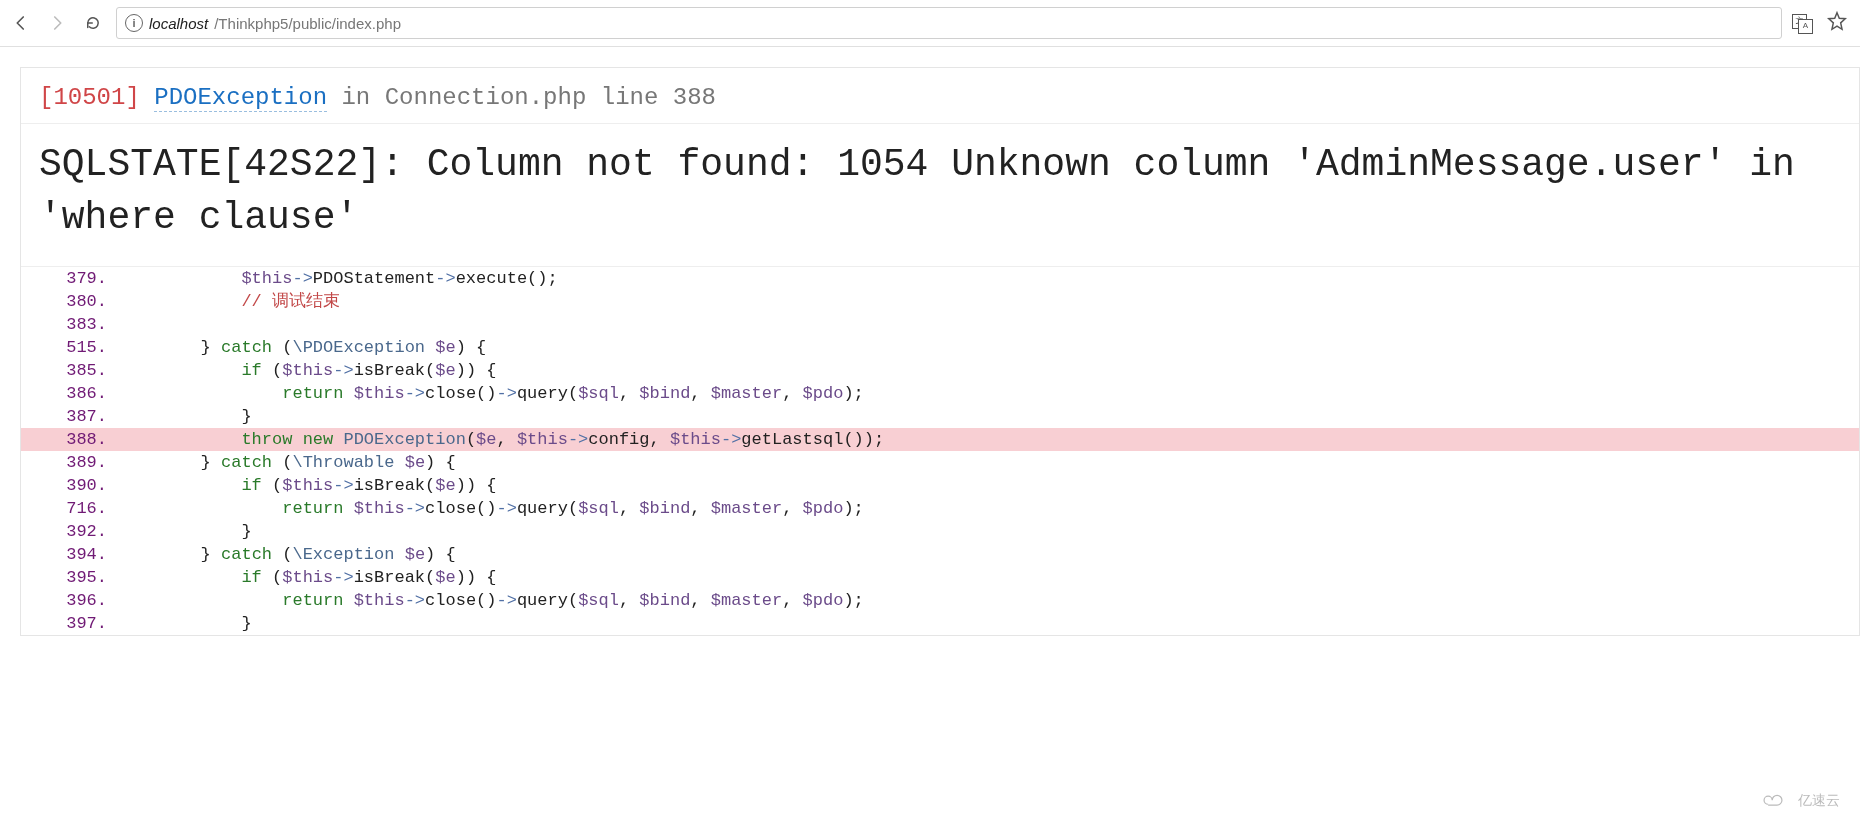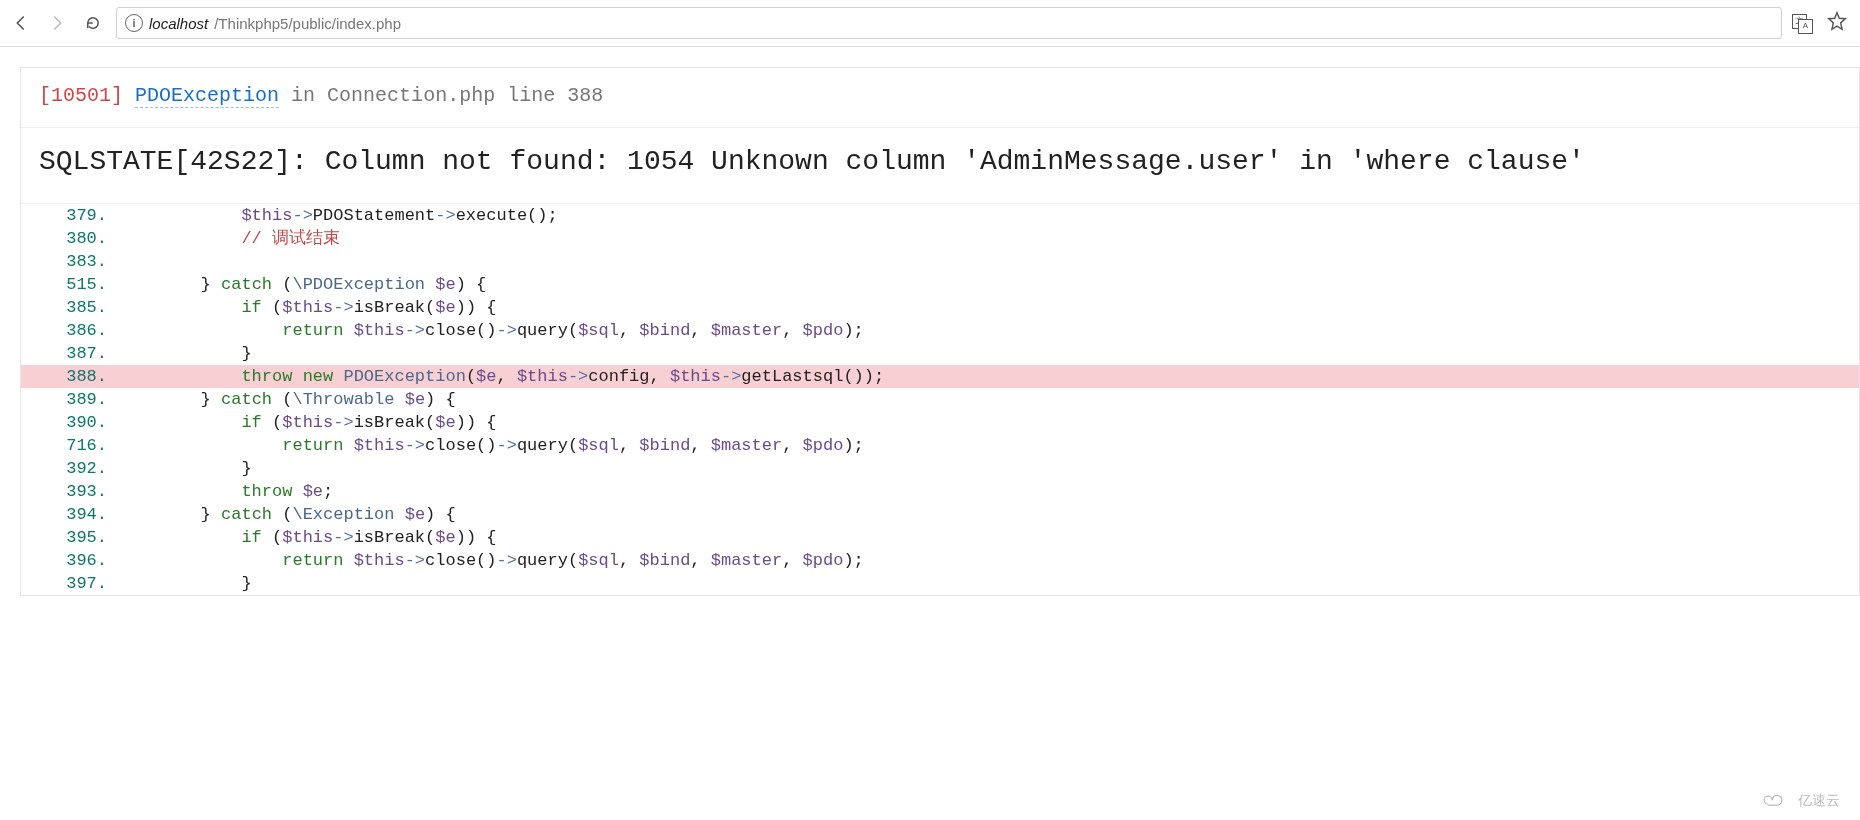--- a/index.html
+++ b/index.html
@@ -82,50 +82,50 @@
     padding: 20px 0 0 20px;
     position: relative;
   }
   .panel {
     border: 1px solid #e5e5e5;
   }
   .mono {
     font-family: Consolas, "Courier New", monospace;
   }
   .crumb {
-    padding: 16px 18px 20px 18px;
+    padding: 16px 18px 12px 18px;
     border-bottom: 1px solid #eee;
-    font-size: 20px;
+    font-size: 24px;
   }
   .crumb .code  { color: #d04648; }
   .crumb .exc   { color: #1a6fc2; border-bottom: 1px dashed #9abedf; }
   .crumb .in    { color: #777; }
   .crumb .file  { color: #777; }
   .err-msg {
     padding: 14px 18px 22px 18px;
-    font-size: 28px;
+    font-size: 38px;
     color: #222;
     border-bottom: 1px solid #eee;
     line-height: 1.4;
   }
   .code-block {
     font-size: 17px;
   }
   .code-line {
     display: flex;
     align-items: baseline;
     height: 23px;
     line-height: 23px;
   }
   .code-line.hl { background: #f8cfd3; }
   .gutter {
     width: 86px;
     text-align: right;
     padding-right: 6px;
-    color: #0f766e;
+    color: #701a75;
   }
   .src {
     white-space: pre;
     color: #222;
     padding-left: 6px;
   }
   .tk-kw      { color: #2a7a2a; }
   .tk-var     { color: #6b4b8a; }
   .tk-op      { color: #5170a5; }
   .tk-type    { color: #4a688c; }
@@ -235,24 +235,20 @@
         </div>
         <div class="code-line">
           <div class="gutter">716.</div>
           <div class="src"><span>                </span><span class="tk-kw">return</span><span> </span><span class="tk-var">$this</span><span class="tk-op">-&gt;</span><span>close</span><span>()</span><span class="tk-op">-&gt;</span><span>query</span><span>(</span><span class="tk-var">$sql</span><span>, </span><span class="tk-var">$bind</span><span>, </span><span class="tk-var">$master</span><span>, </span><span class="tk-var">$pdo</span><span>);</span></div>
         </div>
         <div class="code-line">
           <div class="gutter">392.</div>
           <div class="src"><span>            }</span></div>
         </div>
         <div class="code-line">
-          <div class="gutter">393.</div>
-          <div class="src"><span>            </span><span class="tk-kw">throw</span><span> </span><span class="tk-var">$e</span><span>;</span></div>
-        </div>
-        <div class="code-line">
           <div class="gutter">394.</div>
           <div class="src"><span>        } </span><span class="tk-kw">catch</span><span> (</span><span class="tk-type">\Exception</span><span> </span><span class="tk-var">$e</span><span>) {</span></div>
         </div>
         <div class="code-line">
           <div class="gutter">395.</div>
           <div class="src"><span>            </span><span class="tk-kw">if</span><span> (</span><span class="tk-var">$this</span><span class="tk-op">-&gt;</span><span>isBreak</span><span>(</span><span class="tk-var">$e</span><span>)) {</span></div>
         </div>
         <div class="code-line">
           <div class="gutter">396.</div>
           <div class="src"><span>                </span><span class="tk-kw">return</span><span> </span><span class="tk-var">$this</span><span class="tk-op">-&gt;</span><span>close</span><span>()</span><span class="tk-op">-&gt;</span><span>query</span><span>(</span><span class="tk-var">$sql</span><span>, </span><span class="tk-var">$bind</span><span>, </span><span class="tk-var">$master</span><span>, </span><span class="tk-var">$pdo</span><span>);</span></div>

